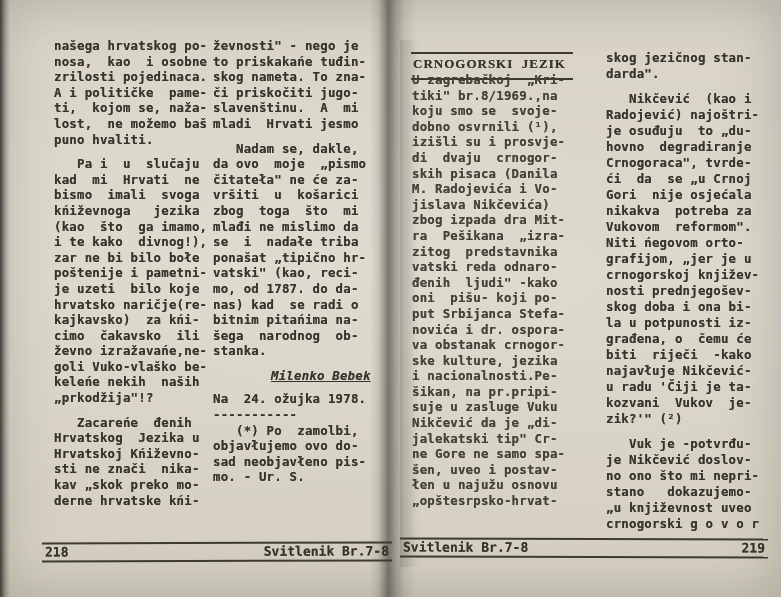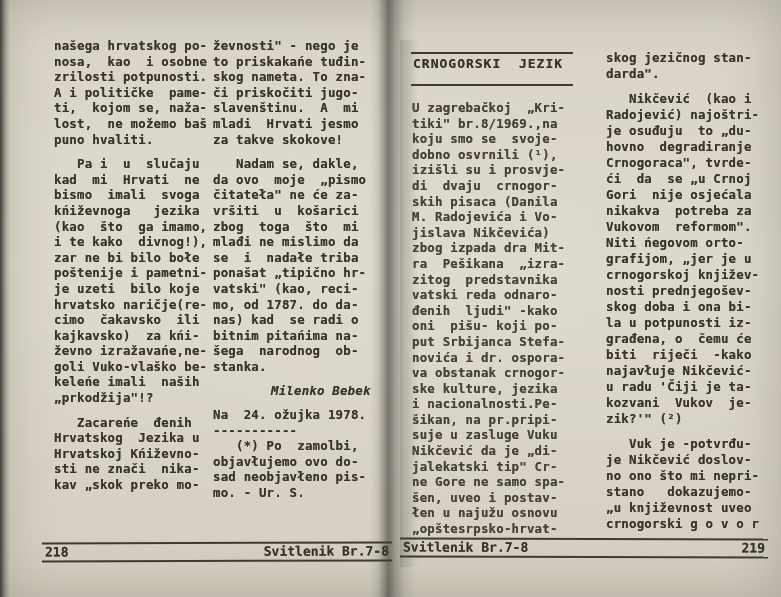--- a/index.html
+++ b/index.html
@@ -17,84 +17,84 @@
   .gutter{position:absolute;left:370px;top:0;bottom:0;width:46px;
     background:linear-gradient(90deg,rgba(0,0,0,0) 0%,rgba(52,50,45,0.12) 18%,rgba(50,48,43,0.58) 40%,rgba(72,70,64,0.38) 56%,rgba(95,92,84,0.16) 74%,rgba(0,0,0,0) 100%);}
   .streak{position:absolute;left:400px;top:40px;bottom:30px;width:20px;
     background:linear-gradient(90deg,rgba(90,88,80,0.20),rgba(90,88,80,0));}
   .col{position:absolute;font-weight:bold;font-size:12.4px;line-height:15.6px;
     color:#38342c;letter-spacing:0.2px;text-shadow:0 0 0.5px rgba(56,52,44,0.65);}
   .tline{white-space:pre;}
   .tline.blank{height:9px;}
   .c-l1{left:54px;top:38px;width:152px;}
   .c-l2{left:213px;top:38px;width:166px;}
-  .c-r1{left:412px;top:100px;width:166px;color:#454238;}
+  .c-r1{left:412px;top:72px;width:166px;color:#454238;}
   .c-r2{left:606px;top:50px;width:180px;line-height:16px;}
-  .sig{font-style:italic;padding:9px 4px 8px 58px;white-space:pre;}
+  .sig{font-style:italic;padding:9px 4px 8px 58px;white-space:pre;text-decoration:underline;}
   .heading{position:absolute;left:411px;top:52px;width:160px;
     border-top:2px solid #3e3a31;border-bottom:2px solid #3e3a31;
-    padding:2px 0 13px 2px;font-weight:bold;font-size:13px;letter-spacing:1px;
-    color:#37332b;white-space:pre;text-shadow:0 0 0.5px rgba(56,52,44,0.65);}
+    padding:2px 0 6px 2px;font-weight:bold;font-size:13px;letter-spacing:1px;
+    color:#37332b;white-space:pre;text-shadow:0 0 0.5px rgba(56,52,44,0.65);font-family:Liberation Serif, serif;}
   .footer{position:absolute;display:flex;justify-content:space-between;
     border-top:2px solid #3e3a31;border-bottom:2px solid #3e3a31;
     font-weight:bold;font-size:13px;color:#37332b;padding:0 3px 1px 3px;
     text-shadow:0 0 0.5px rgba(56,52,44,0.65);}
   .f-left{left:42px;top:542px;width:344px;transform:rotate(-0.2deg);}
   .f-right{left:400px;top:538px;width:362px;transform:rotate(0.15deg);}
 </style>
 </head>
 <body>
 
 <div class="scan">
   <div class="gutter"></div>
   <div class="streak"></div>
   <div class="edge-left"></div>
 
   <div class="col c-l1">
       <div class="tline">našega hrvatskog po-</div>
       <div class="tline">nosa,  kao  i osobne</div>
-      <div class="tline">zrilosti potpunosti.</div>
+      <div class="tline">zrilosti pojedinaca.</div>
       <div class="tline">A i političke  pame-</div>
       <div class="tline">ti,  kojom se, naža-</div>
       <div class="tline">lost,  ne možemo baš</div>
       <div class="tline">puno hvaliti.</div>
       <div class="tline blank"></div>
       <div class="tline">   Pa i  u  slučaju</div>
       <div class="tline">kad  mi  Hrvati  ne</div>
       <div class="tline">bismo  imali  svoga</div>
       <div class="tline">kńiževnoga   jezika</div>
       <div class="tline">(kao  što  ga imamo,</div>
       <div class="tline">i te kako  divnog!),</div>
       <div class="tline">zar ne bi bilo bołe</div>
       <div class="tline">poštenije i pametni-</div>
       <div class="tline">je uzeti  bilo koje</div>
       <div class="tline">hrvatsko naričje(re-</div>
+      <div class="tline">kajkavsko)  za kńi-</div>
       <div class="tline">cimo  čakavsko  ili</div>
-      <div class="tline">kajkavsko)  za kńi-</div>
       <div class="tline">ževno izražavańe,ne-</div>
       <div class="tline">goli Vuko-vlaško be-</div>
-      <div class="tline">keleńe imali  naših</div>
+      <div class="tline">keleńe nekih  naših</div>
       <div class="tline">„prkodžija"!?</div>
       <div class="tline blank"></div>
       <div class="tline">   Zacareńe  đenih</div>
       <div class="tline">Hrvatskog  Jezika u</div>
       <div class="tline">Hrvatskoj Kńiževno-</div>
       <div class="tline">sti ne znači  nika-</div>
       <div class="tline">kav „skok preko mo-</div>
+      <div class="tline">derne hrvatske kńi-</div>
     </div>
 
   <div class="col c-l2">
     <div>
         <div class="tline">ževnosti" - nego je</div>
         <div class="tline">to priskakańe tuđin-</div>
         <div class="tline">skog nameta. To zna-</div>
         <div class="tline">či priskočiti jugo-</div>
         <div class="tline">slavenštinu.  A  mi</div>
         <div class="tline">mladi  Hrvati jesmo</div>
-        <div class="tline">za takve skokove!</div>
         <div class="tline blank"></div>
         <div class="tline">   Nadam se, dakle,</div>
         <div class="tline">da ovo  moje  „pismo</div>
         <div class="tline">čitateła" ne će za-</div>
         <div class="tline">vršiti  u  košarici</div>
         <div class="tline">zbog  toga  što  mi</div>
         <div class="tline">mlađi ne mislimo da</div>
         <div class="tline">se  i  nadałe triba</div>
         <div class="tline">ponašat „tipično hr-</div>
         <div class="tline">vatski" (kao, reci-</div>

